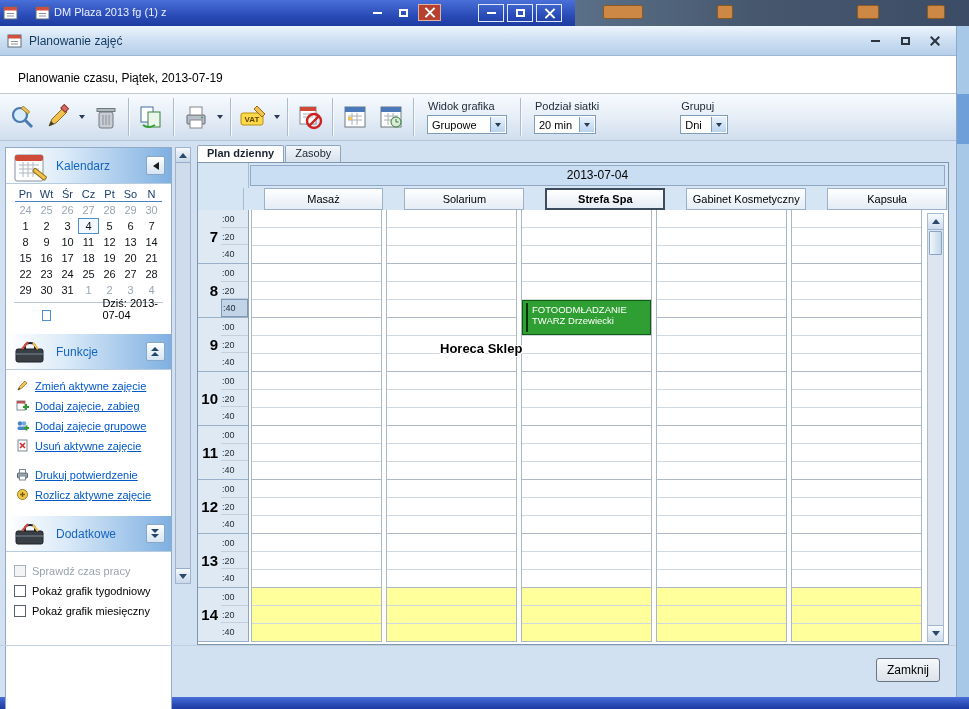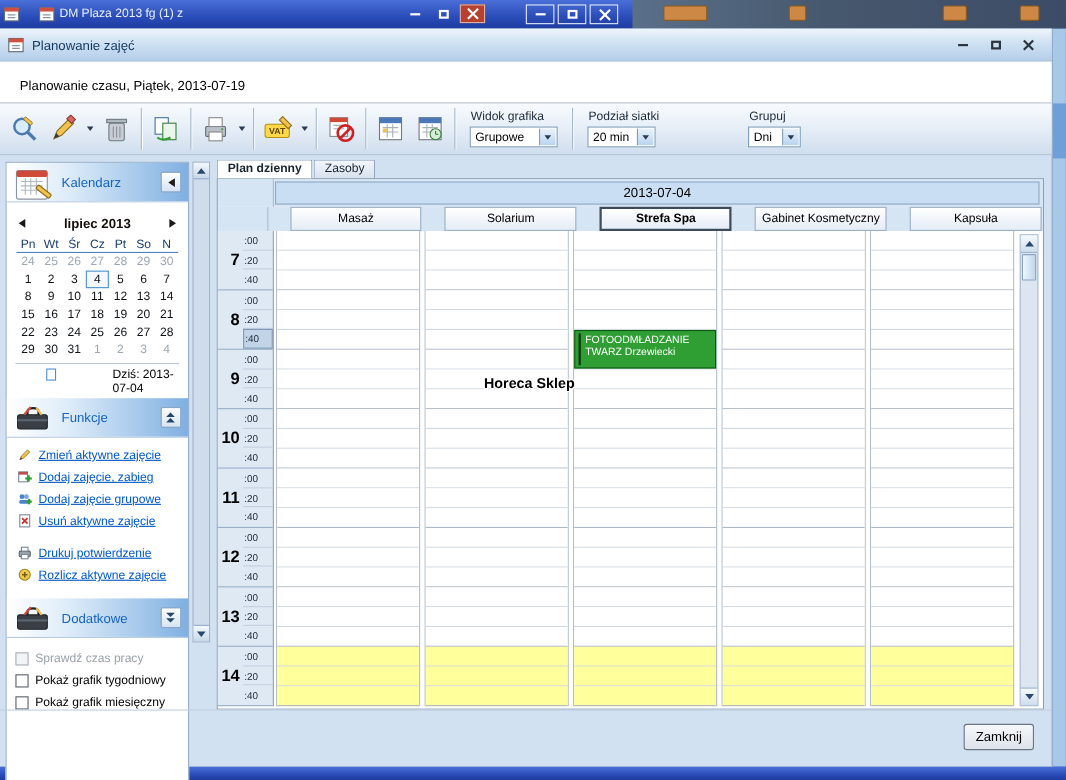--- a/index.html
+++ b/index.html
@@ -95,21 +95,21 @@
   .cal-nav .nav-r { position:absolute; right:11px; top:5px; }
   .cal-month { text-align:center; font-size:12px; font-weight:bold; color:#14100a; line-height:18px; }
   .cal-table { width:147px; margin:4px auto 0; }
   .cal-dh-row { display:flex; border-bottom:1px solid #4a82c0; padding-bottom:1px; }
   .cal-dh { width:21px; text-align:center; font-size:11px; color:#1c3f6e; }
   .cal-week { display:flex; }
   .cal-day { width:21px; height:16px; line-height:16px; text-align:center; font-size:11px; color:#101418; }
   .cal-day.muted { color:#9aa6b2; }
   .cal-day.selected { outline:1px solid #4a90d2; outline-offset:-1px; background:#f4f9ff; }
   .cal-sep { margin:4px 8px 0; border-top:1px solid #b8c8d8; }
-  .today-row { display:flex; align-items:flex-start; margin:4px 0 0 36px; height:14px;gap:46px; }
+  .today-row { display:flex; align-items:flex-end; margin:4px 0 0 36px; height:14px;gap:46px; }
   .today-box { width:11px; height:11px; border:1px solid #4a90d2; background:#fff; margin-right:5px; }
   .today-label { font-size:11px; color:#000; }
 
   .funkcje-head { margin-top:13px; }
   .links { margin:6px 0 0 10px; }
   .link-row { display:flex; align-items:center; height:20px; cursor:pointer; }
   .link-icon { width:14px; height:14px; margin-right:5px; display:flex; }
   .link-label { font-size:11px; color:#0058c8; text-decoration:underline; white-space:nowrap; }
   .link-gap { height:9px; }
   .dodatkowe-head { margin-top:11px; }
@@ -417,25 +417,20 @@
               </g>
               <rect x="22" y="17" width="15" height="4" rx="1" transform="rotate(38 22 17)" fill="#f2c14e" stroke="#8a6d1a"></rect>
             </svg>
         </span>
         <span class="panel-title">Kalendarz</span>
         <span class="ph-btn">
             <span class="tri-l"></span>
           </span>
       </div>
 
-      <div class="cal-nav">
-        <span class="nav-l tri-l"></span>
-        <div class="cal-month">lipiec 2013</div>
-        <span class="nav-r tri-r"></span>
-      </div>
       <div class="cal-table">
         <div class="cal-dh-row">
             <div class="cal-dh">Pn</div>
             <div class="cal-dh">Wt</div>
             <div class="cal-dh">Śr</div>
             <div class="cal-dh">Cz</div>
             <div class="cal-dh">Pt</div>
             <div class="cal-dh">So</div>
             <div class="cal-dh">N</div>
           </div>

